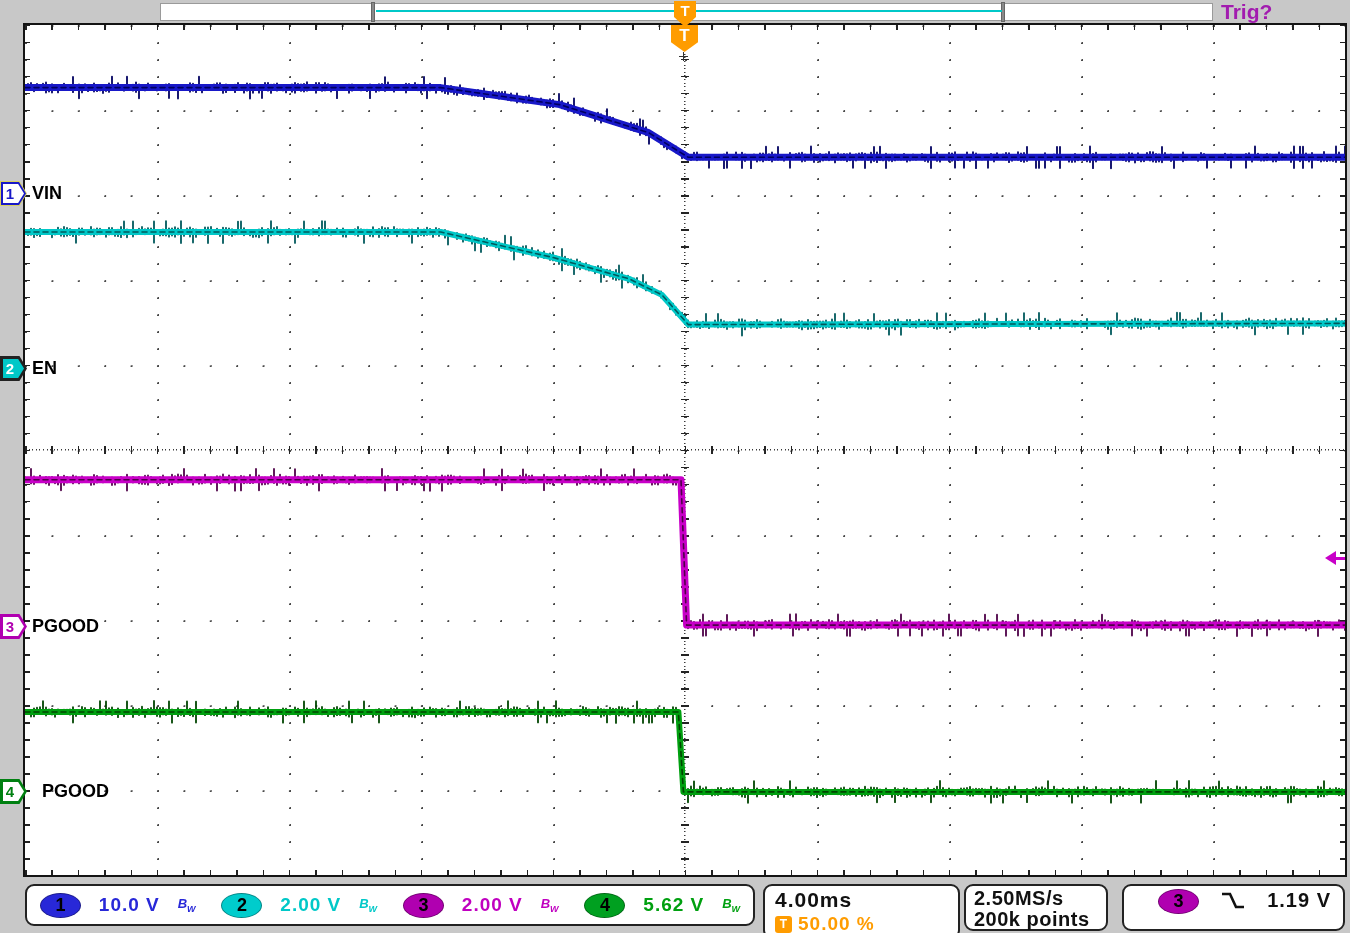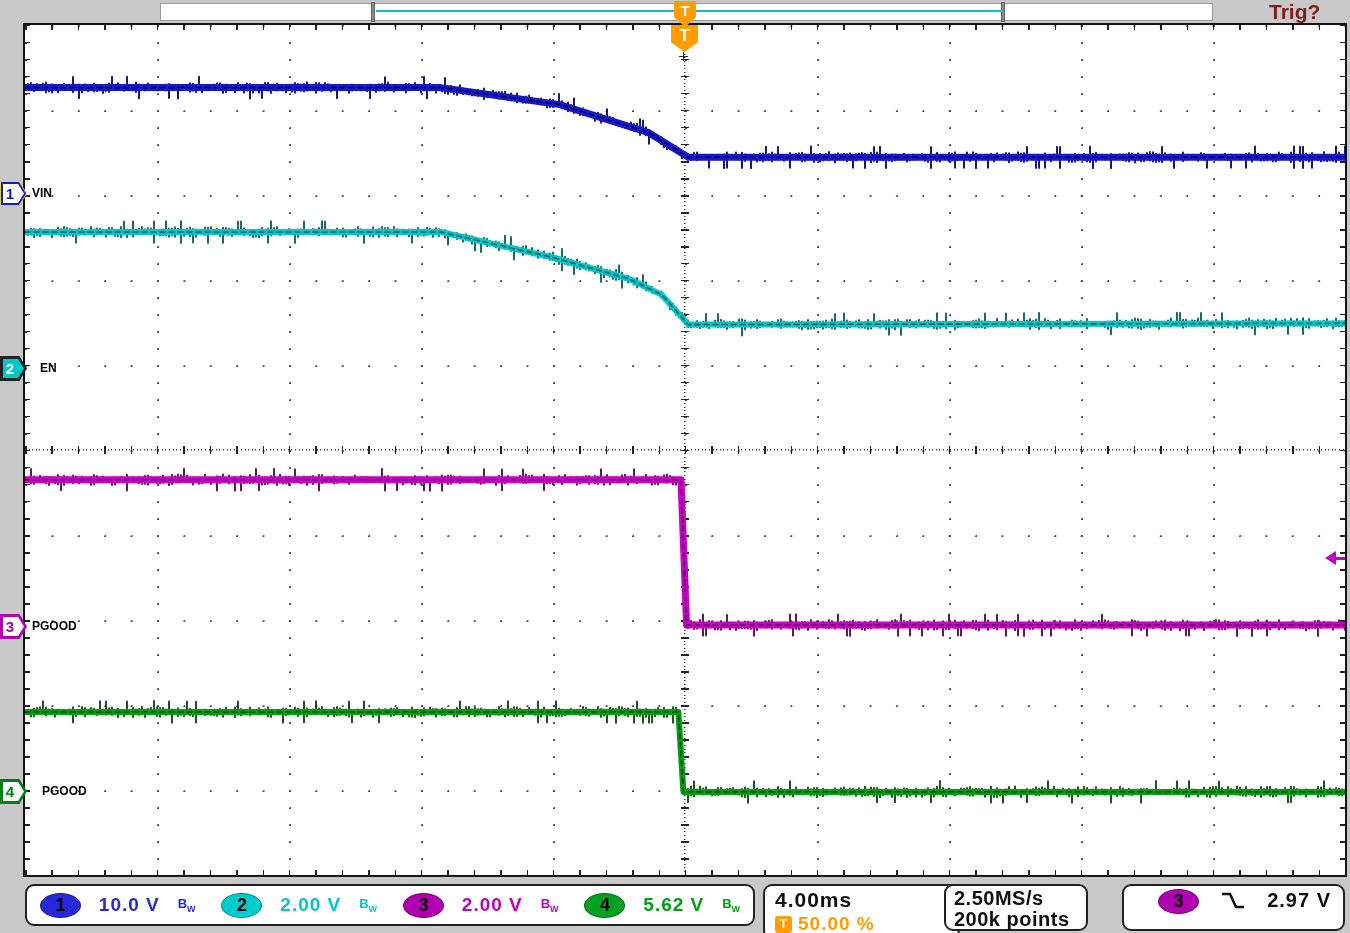--- a/index.html
+++ b/index.html
@@ -7,21 +7,21 @@
   #app{position:absolute;inset:0;}
 
   
   .topbar{position:absolute;left:0;top:0;width:1350px;height:23px;background:#c8c8c8;}
   .recordbar{position:absolute;left:160px;top:3px;width:1053px;height:18px;background:#ffffff;border:1px solid #9a9a9a;box-sizing:border-box;}
   .bracket{position:absolute;top:2px;width:4px;height:20px;background:#8a8a8a;border:1px solid #666;box-sizing:border-box;}
   .cyanline{position:absolute;left:376px;top:10px;width:626px;height:2px;background:#00c8c8;}
   .trigflag{position:absolute;left:674px;top:1px;width:22px;height:26px;background:#ff9c00;
             clip-path:polygon(0 0,100% 0,100% 62%,50% 100%,0 62%);
             color:#fff;font-weight:bold;font-size:15px;text-align:center;line-height:19px;z-index:5;}
-  .trigstatus{position:absolute;left:1221px;top:0px;font-size:21px;font-weight:600;color:#7f1d1d;margin-left:48px;}
+  .trigstatus{position:absolute;left:1221px;top:0px;font-size:21px;font-weight:600;color:#a21caf;}
 
   
   .plot{position:absolute;left:23px;top:23px;width:1320px;height:850px;border:2px solid #141414;background-color:#ffffff;
     background-image:
       repeating-linear-gradient(90deg,#242424 0 1.5px,transparent 1.5px 26.4px),
       repeating-linear-gradient(180deg,#242424 0 1.5px,transparent 1.5px 17px),
       repeating-linear-gradient(90deg,#3a3a3a 0 1px,transparent 1px 3.6px),
       repeating-linear-gradient(180deg,#3a3a3a 0 1px,transparent 1px 3.6px),
       repeating-linear-gradient(90deg,#222 0 1.5px,transparent 1.5px 26.4px),
       repeating-linear-gradient(90deg,#222 0 1.5px,transparent 1.5px 26.4px),
@@ -32,49 +32,49 @@
     background-position:0 421px,656px 0,0 424px,659px 0,0 0,0 100%,0 0,100% 0,0 0,0 0;
     background-size:1320px 8px,8px 850px,1320px 1.5px,1.5px 850px,1320px 5px,1320px 5px,5px 850px,5px 850px,26.4px 85px,132px 17px;
     background-repeat:no-repeat,no-repeat,no-repeat,no-repeat,no-repeat,no-repeat,no-repeat,no-repeat,repeat,repeat;}
   #traces{position:absolute;left:0;top:0;}
   .tbadge{position:absolute;left:646px;top:0px;width:27px;height:27px;background:#ff9c00;
           clip-path:polygon(0 0,100% 0,100% 64%,50% 100%,0 64%);
           color:#fff;font-weight:bold;font-size:17px;text-align:center;line-height:21px;z-index:6;}
   .tcross{position:absolute;left:654px;top:27px;width:9px;height:9px;z-index:6;}
   .tcross:before{content:"";position:absolute;left:4px;top:0;width:1px;height:9px;background:#333;}
   .tcross:after{content:"";position:absolute;left:0;top:4px;width:9px;height:1px;background:#333;}
-  .chlabel{position:absolute;font-size:12px;font-weight:bold;color:#000;height:24px;line-height:24px;z-index:4;}
+  .chlabel{position:absolute;font-size:18px;font-weight:bold;color:#000;height:24px;line-height:24px;z-index:4;}
   .trigarrow{position:absolute;right:0;width:20px;height:14px;z-index:5;}
   .trigarrow .head{position:absolute;left:0;top:0;width:0;height:0;border-top:7px solid transparent;border-bottom:7px solid transparent;border-right:11px solid #c800c8;}
   .trigarrow .tail{position:absolute;left:10px;top:5.5px;width:10px;height:3px;background:#c800c8;}
 
   
   .chmark{position:absolute;left:0;width:27px;height:25px;z-index:7;}
   .chmark .l0,.chmark .l1,.chmark .l2{position:absolute;clip-path:polygon(0 0,72% 0,100% 50%,72% 100%,0 100%);}
   .chmark .l0{inset:0;}
   .chmark .l1{inset:1px;}
   .chmark .l2{inset:3px;}
   .chmark span{position:absolute;left:0;right:7px;top:0;bottom:0;text-align:center;font-size:15px;font-weight:bold;line-height:25px;z-index:2;}
 
   
   .box{position:absolute;background:#fff;border:2px solid #222;border-radius:9px;box-sizing:border-box;}
   #chbox{left:25px;top:884px;width:730px;height:42px;display:flex;align-items:center;}
   .chgroup{flex:1;display:flex;align-items:center;justify-content:space-around;padding:0 4px;}
   .badge{width:41px;height:25px;border-radius:50%;display:flex;align-items:center;justify-content:center;
          font-weight:bold;font-size:18px;color:#000;border:1px solid rgba(0,0,0,0.35);box-sizing:border-box;}
   .scaleval{font-size:19px;font-weight:bold;letter-spacing:1px;}
-  .bw{font-size:13px;font-weight:bold;}
+  .bw{font-size:13px;font-weight:bold;font-style:italic;}
   .bw sub{font-size:9px;}
   #hbox{left:763px;top:884px;width:197px;height:55px;padding:2px 0 0 10px;}
   .hline1{font-size:21px;font-weight:bold;color:#111;letter-spacing:1px;}
   .hline2{display:flex;align-items:center;gap:6px;margin-top:1px;}
   .tmini{display:inline-flex;width:17px;height:17px;background:#ff9c00;border-radius:3px;color:#fff;
          font-size:12px;font-weight:bold;align-items:center;justify-content:center;}
   .hpos{font-size:19px;font-weight:bold;color:#ff9c00;letter-spacing:1px;}
-  #abox{left:944px;top:884px;width:144px;height:47px;padding:2px 0 0 8px;}
+  #abox{left:964px;top:884px;width:144px;height:47px;padding:2px 0 0 8px;}
   .aline{font-size:20px;font-weight:bold;color:#111;line-height:21px;letter-spacing:0.5px;}
   #tbox{left:1122px;top:884px;width:223px;height:47px;display:flex;align-items:flex-start;justify-content:space-between;padding:3px 12px 0 34px;}
   .tlevel{font-size:20px;font-weight:bold;color:#111;letter-spacing:1px;}
   .slopeicon{margin-top:3px;}
 </style>
 </head>
 <body>
 
 <div id="app">
 
@@ -102,21 +102,21 @@
         <path d="M0.0 687.0L653.4 687.0L658.4 766.9L1320.0 766.9" fill="none" stroke="#00a010" stroke-width="6" stroke-linejoin="round" stroke-linecap="round"></path>
         <path d="M0.0 687.0L653.4 687.0L658.4 766.9L1320.0 766.9" fill="none" stroke="#004500" stroke-width="1.6" stroke-linejoin="round" stroke-linecap="round" stroke-dasharray="5 4"></path>
       </svg>
     <div class="tbadge">T</div>
     <div class="tcross"></div>
     <div class="trigarrow" id="trigarrow" style="top: 526px;">
       <div class="head"></div>
       <div class="tail"></div>
     </div>
   <div class="chlabel" style="left: 7px; top: 156px;">VIN</div>
-      <div class="chlabel" style="left: 15px; top: 331px;">EN</div>
+      <div class="chlabel" style="left: 7px; top: 331px;">EN</div>
       <div class="chlabel" style="left: 7px; top: 589px;">PGOOD</div>
       <div class="chlabel" style="left: 17px; top: 754px;">PGOOD</div>
     </div>
 
   <div id="markers">
       <div class="chmark" style="top: 181px;">
         <div class="l0" style="background:#d8d060"></div>
         <div class="l1" style="background:#1818c8"></div>
         <div class="l2" style="background:#ffffff"></div>
         <span style="color:#1818c8">1</span>
@@ -177,16 +177,16 @@
     <div class="aline">200k points</div>
   </div>
 
   <div class="box" id="tbox">
     <span class="badge" id="trigbadge" style="background: rgb(176, 0, 176);">3</span>
     <span class="slopeicon">
       <svg width="24" height="18" viewBox="0 0 24 18">
           <path d="M1 2 H9 L15 15 H23" fill="none" stroke="#111" stroke-width="2.6"></path>
         </svg>
     </span>
-    <span class="tlevel">2.97 V</span>
+    <span class="tlevel">1.19 V</span>
   </div>
 
 </div>
 
 </body></html>

